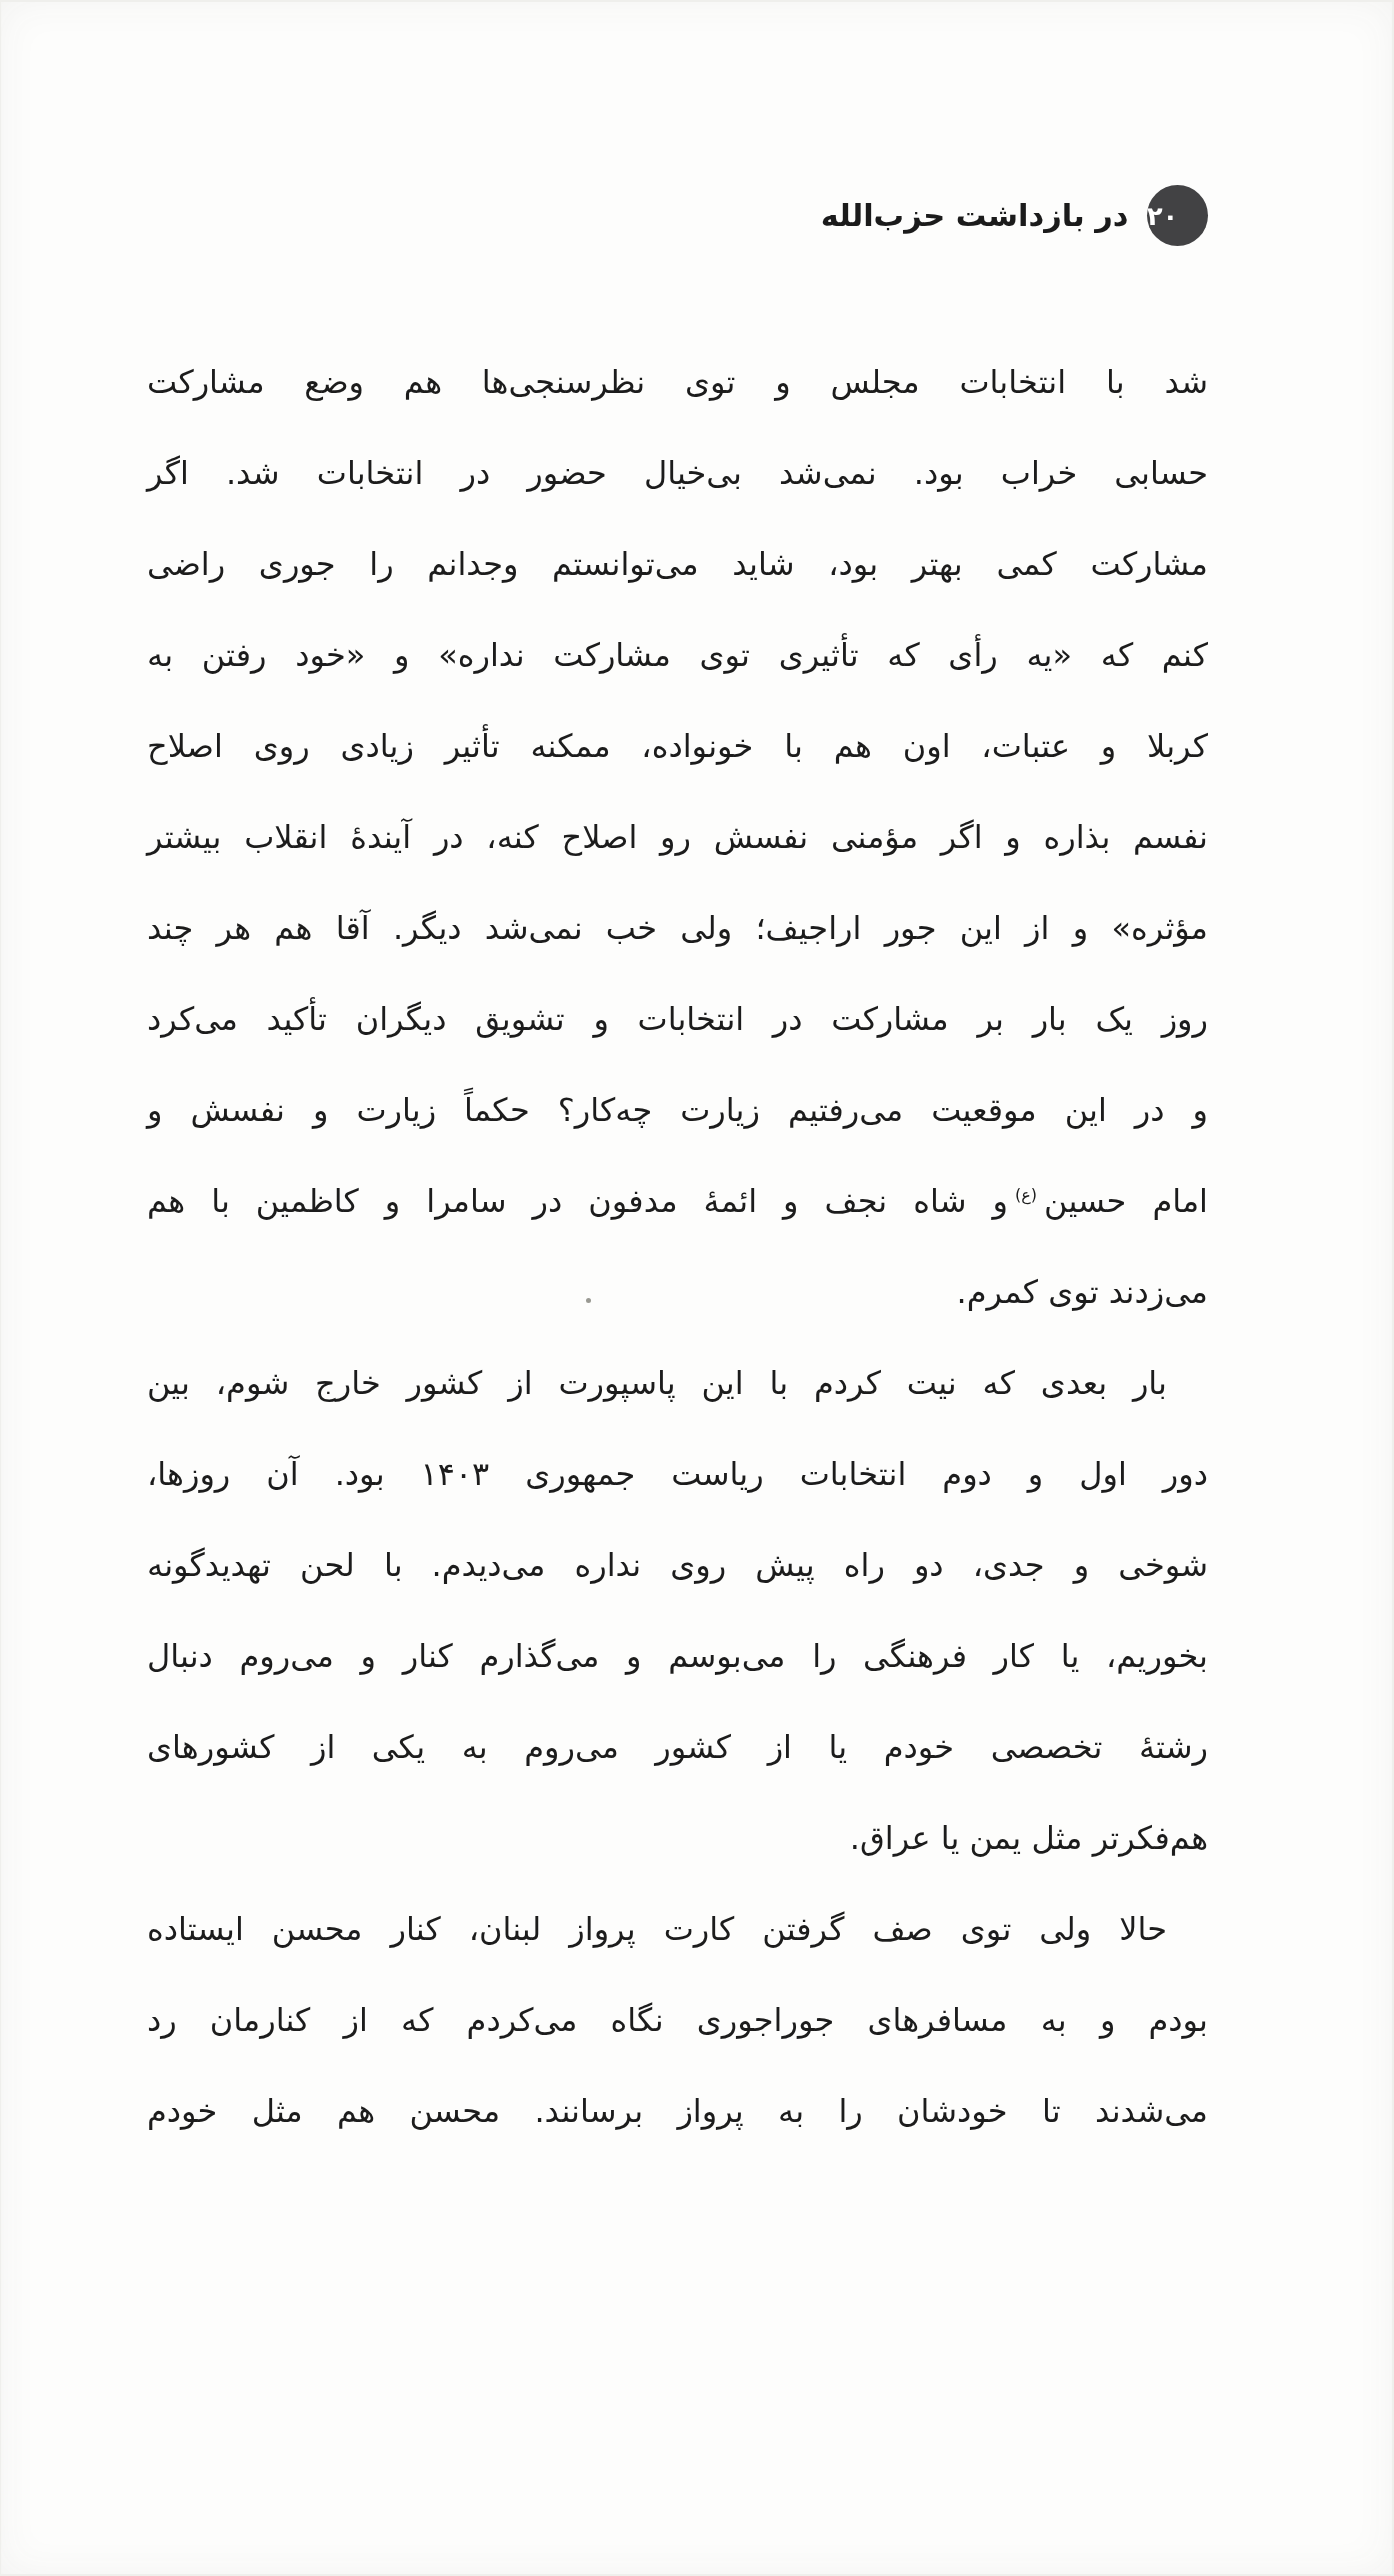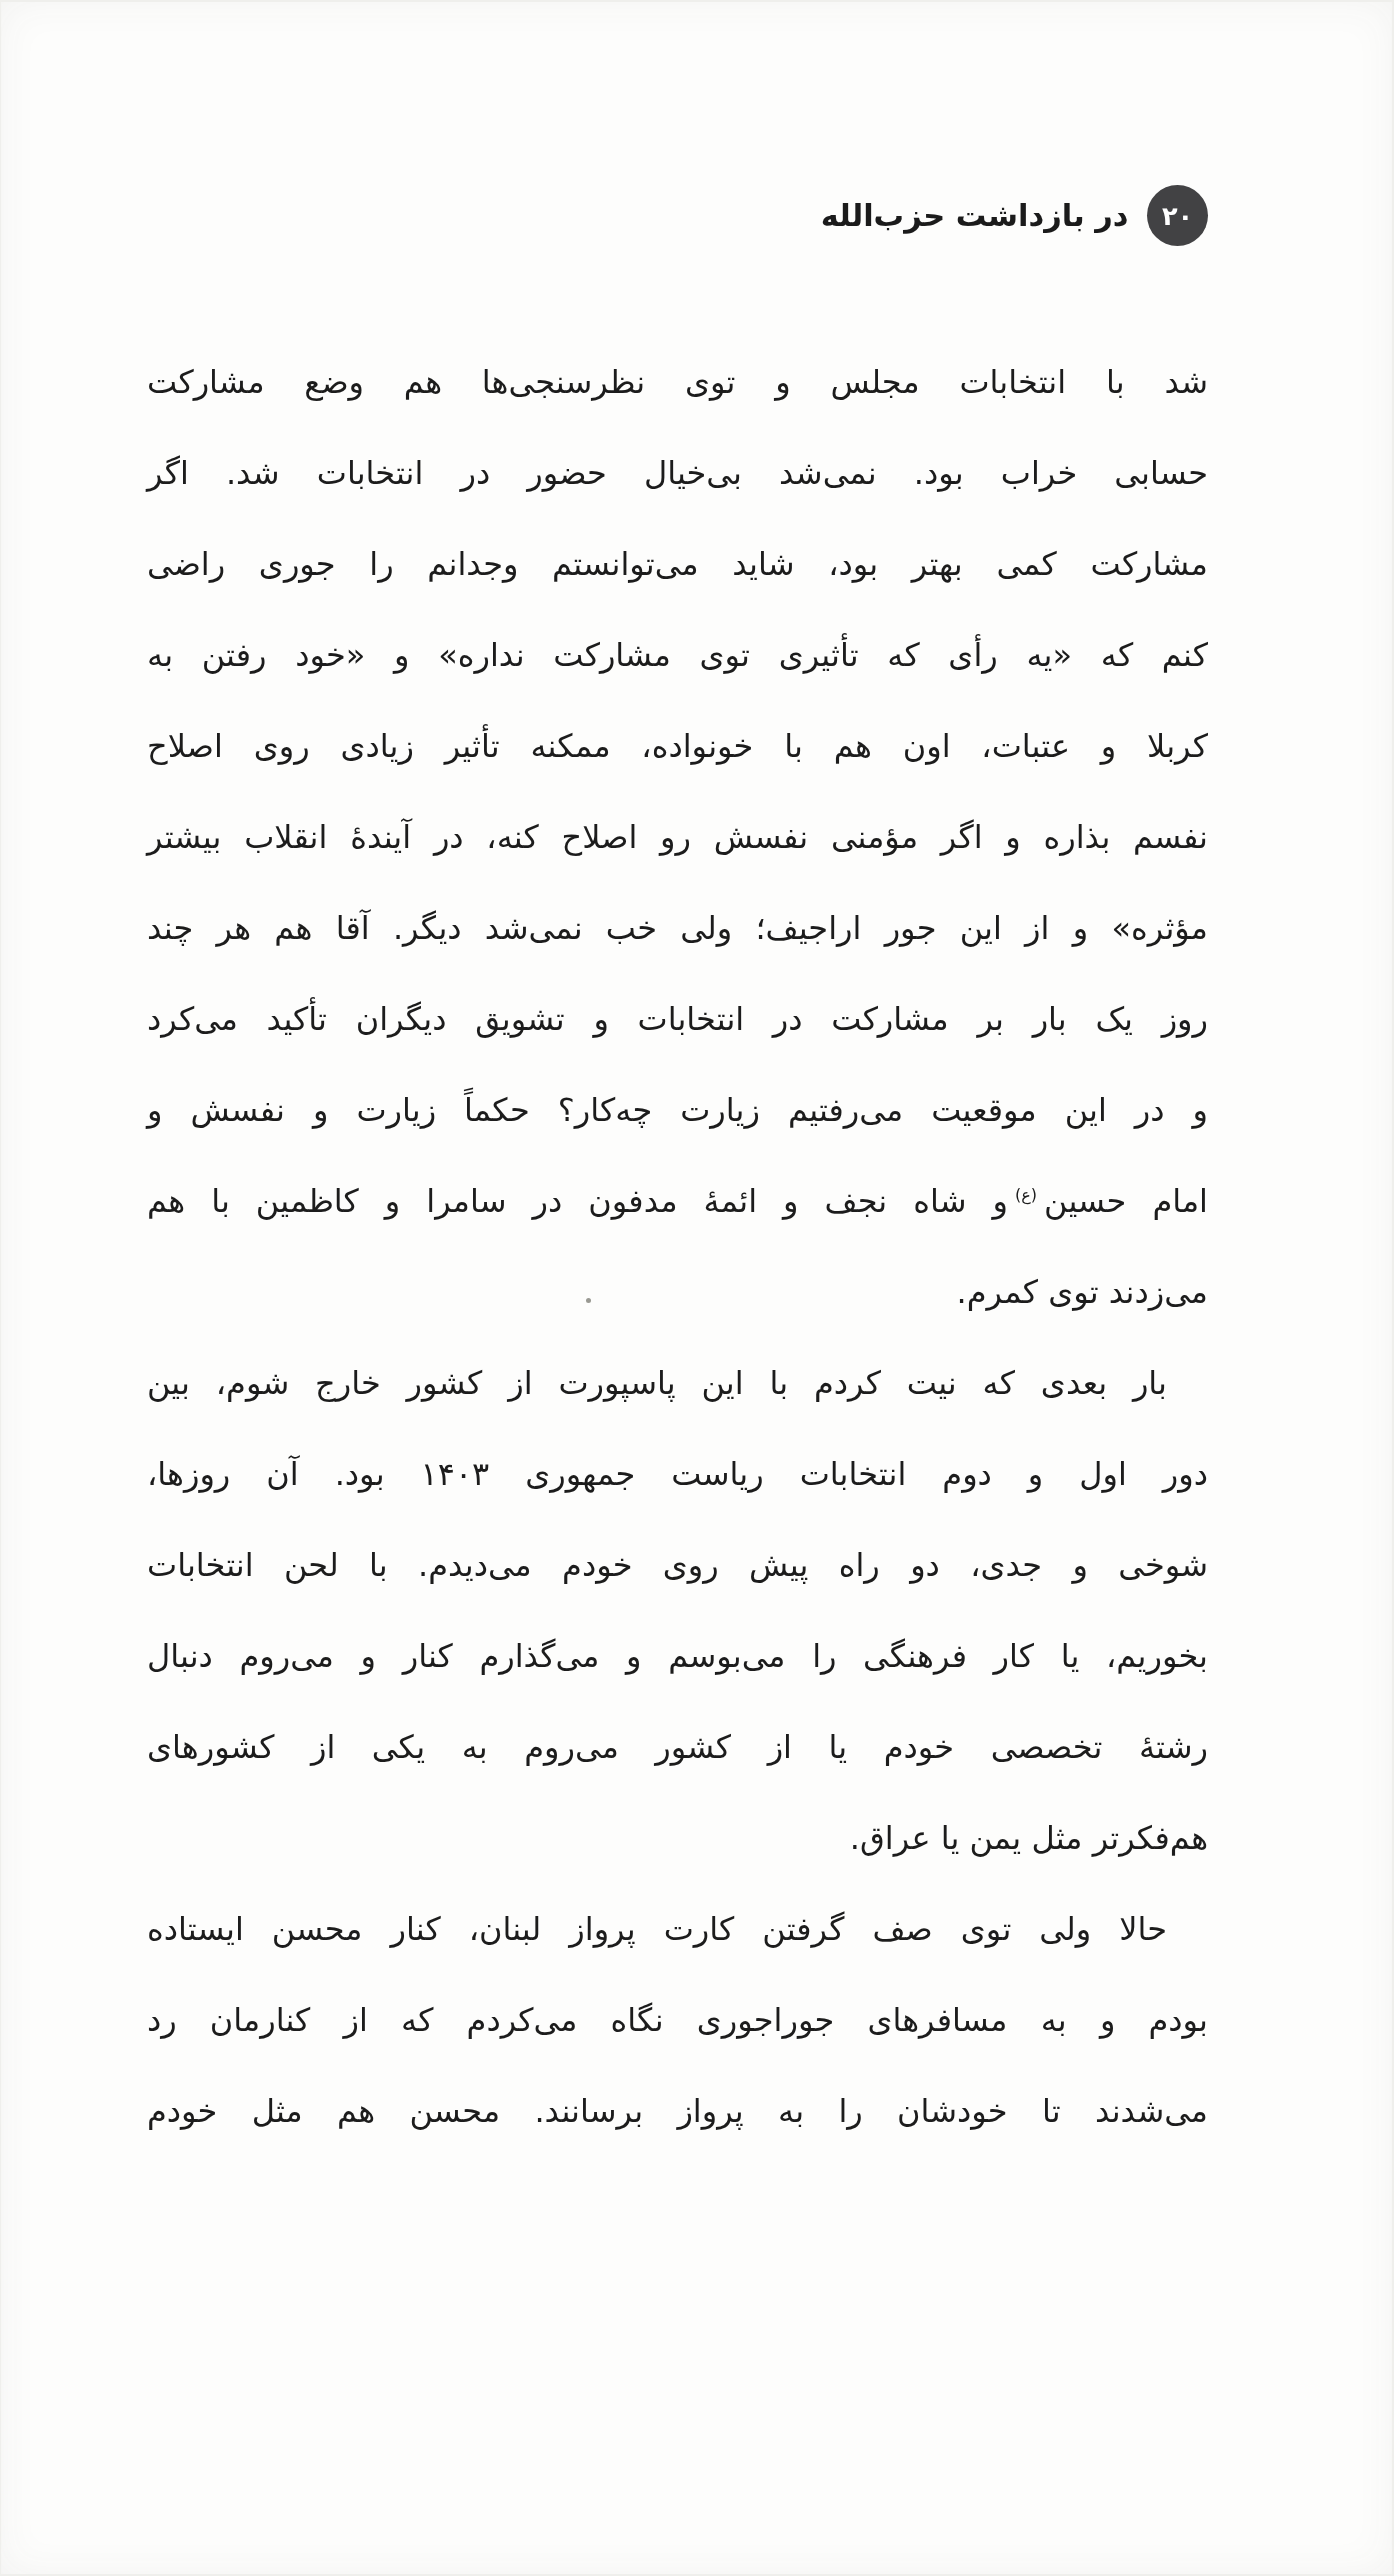--- a/index.html
+++ b/index.html
@@ -27,21 +27,21 @@
     gap: 18.5px;
   }
   .page-badge {
     width: 61px;
     height: 61px;
     border-radius: 50%;
     background: #424244;
     color: #ffffff;
     display: flex;
     align-items: center;
-    justify-content: center;
+    justify-content: flex-end;
     font-size: 25.6px;
     font-weight: bold;
     flex: 0 0 auto;
     letter-spacing: 0.7px;
   }
   .chapter-title {
     font-size: 30.5px;
     font-weight: bold;
     color: #1b1b1b;
     white-space: nowrap;
@@ -108,21 +108,21 @@
     <div class="l j">نفسم بذاره و اگر مؤمنی نفسش رو اصلاح کنه، در آیندهٔ انقلاب بیشتر</div>
     <div class="l j">مؤثره» و از این جور اراجیف؛ ولی خب نمی‌شد دیگر. آقا هم هر چند</div>
     <div class="l j">روز یک بار بر مشارکت در انتخابات و تشویق دیگران تأکید می‌کرد</div>
     <div class="l j">و در این موقعیت می‌رفتیم زیارت چه‌کار؟ حکماً زیارت و نفسش و</div>
     <div class="l j">
       <span>امام حسین</span><span class="sup">(ع)</span><span>و شاه نجف و ائمهٔ مدفون در سامرا و کاظمین با هم</span>
     </div>
     <div class="l end">می‌زدند توی کمرم.</div>
     <div class="l j indent">بار بعدی که نیت کردم با این پاسپورت از کشور خارج شوم، بین</div>
     <div class="l j">دور اول و دوم انتخابات ریاست جمهوری ۱۴۰۳ بود. آن روزها،</div>
-    <div class="l j">شوخی و جدی، دو راه پیش روی خودم می‌دیدم. با لحن انتخابات</div>
+    <div class="l j">شوخی و جدی، دو راه پیش روی نداره می‌دیدم. با لحن تهدیدگونه</div>
     <div class="l j">بخوریم، یا کار فرهنگی را می‌بوسم و می‌گذارم کنار و می‌روم دنبال</div>
     <div class="l j">رشتهٔ تخصصی خودم یا از کشور می‌روم به یکی از کشورهای</div>
     <div class="l end">هم‌فکرتر مثل یمن یا عراق.</div>
     <div class="l j indent">حالا ولی توی صف گرفتن کارت پرواز لبنان، کنار محسن ایستاده</div>
     <div class="l j">بودم و به مسافرهای جوراجوری نگاه می‌کردم که از کنارمان رد</div>
     <div class="l j">می‌شدند تا خودشان را به پرواز برسانند. محسن هم مثل خودم</div>
   </div>
 
   <div class="ink-dot"></div>
 

